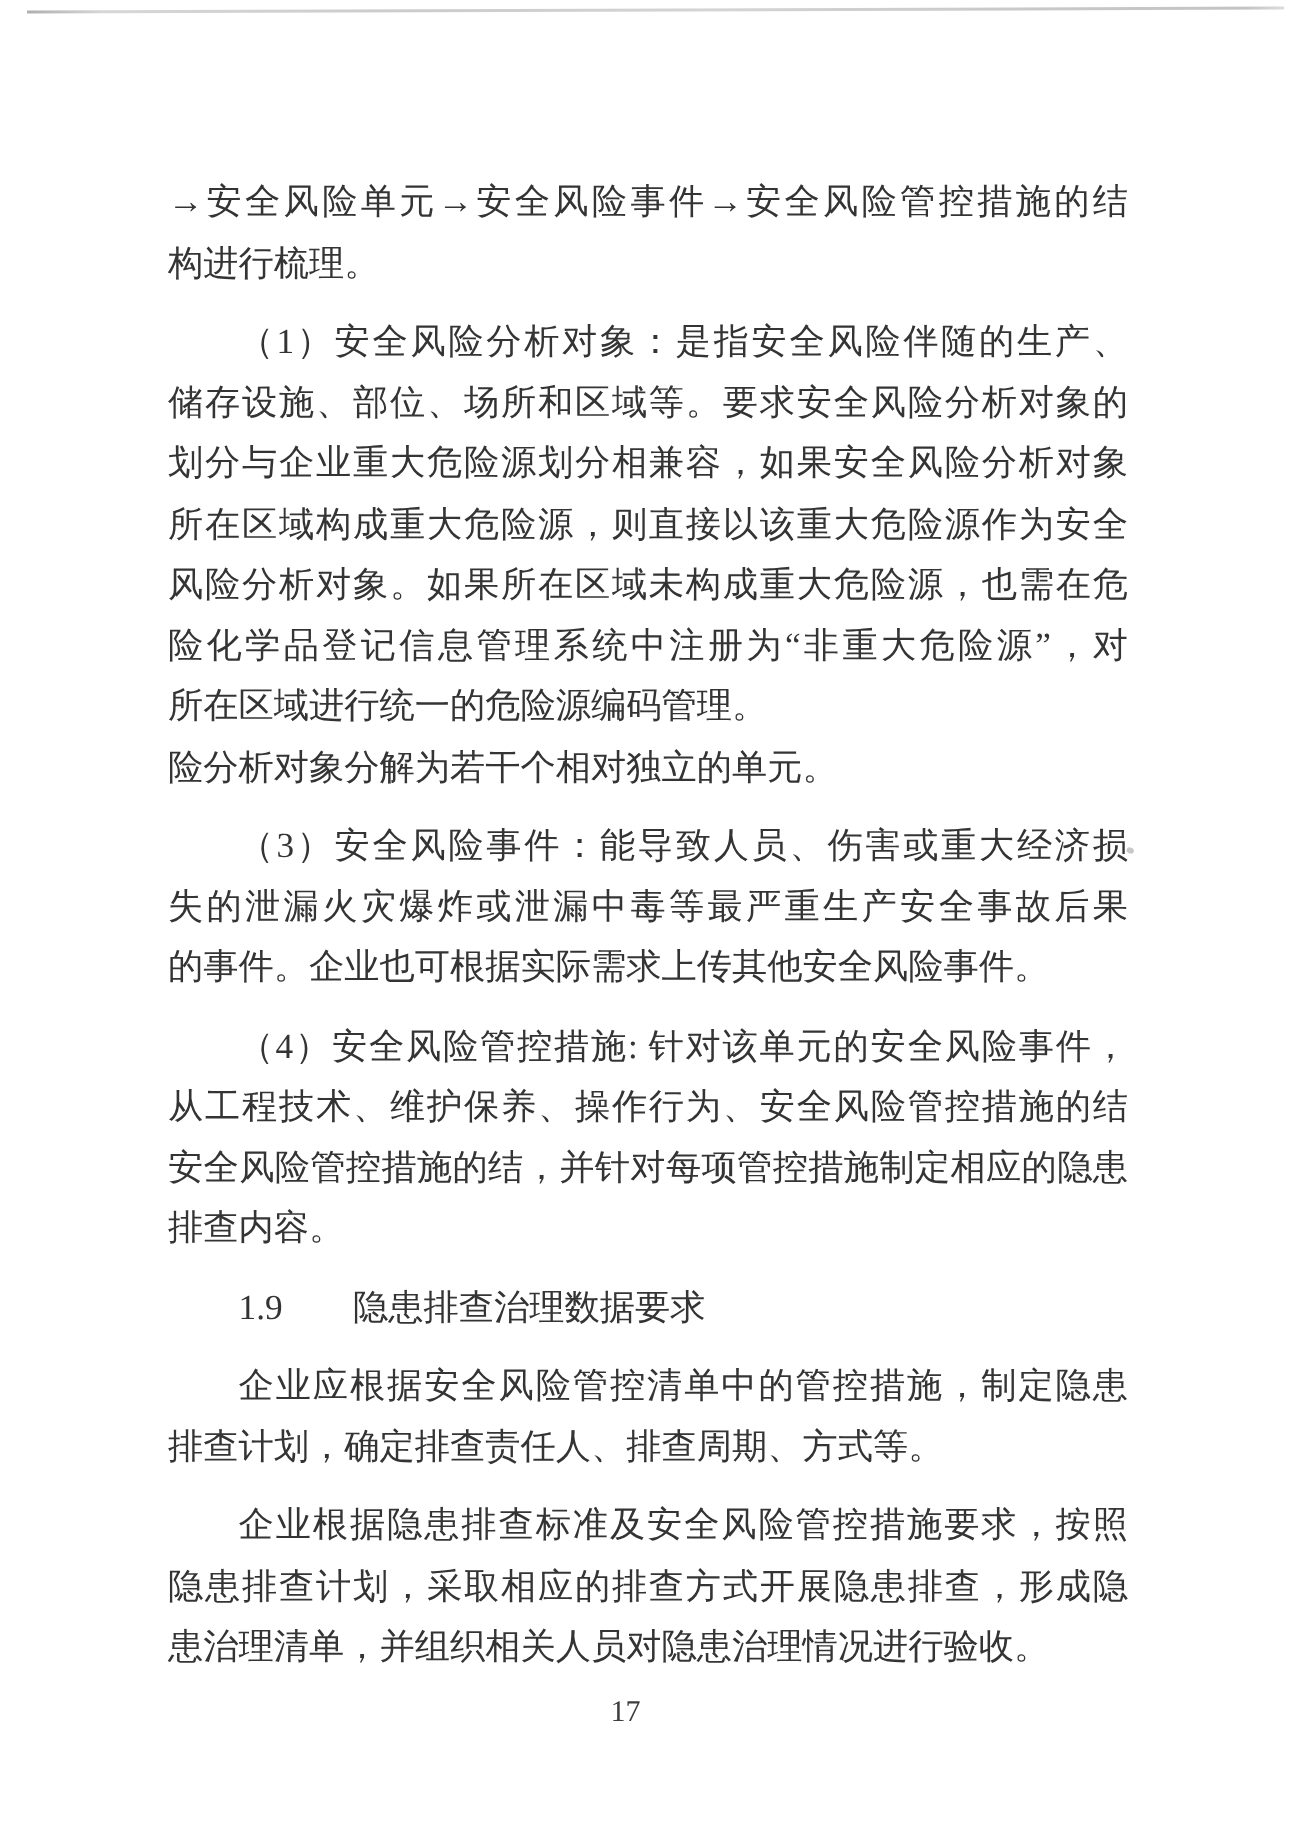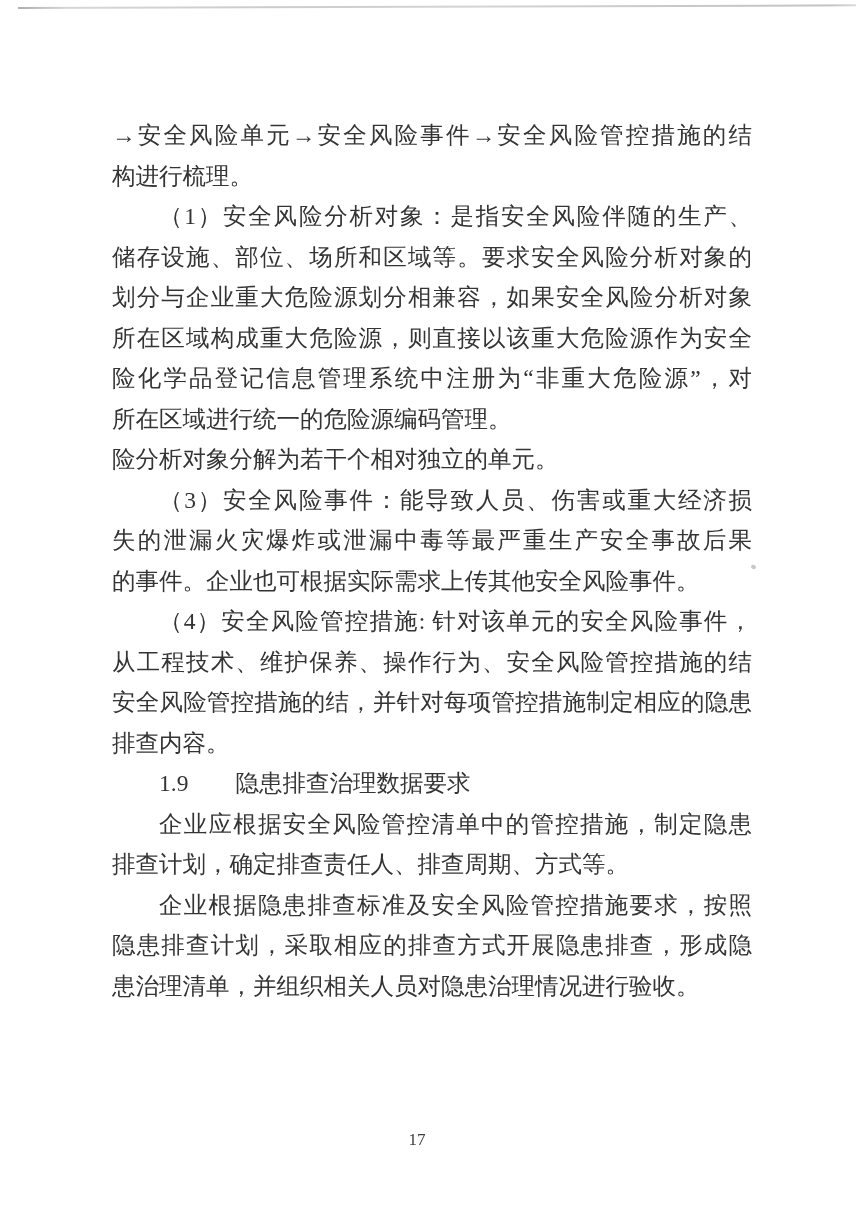--- a/index.html
+++ b/index.html
@@ -47,53 +47,55 @@
     color: #343434;
     white-space: pre-wrap;
     letter-spacing: 0;
   }
   .line.fill {
     text-align: justify;
     text-align-last: justify;
   }
   .line.indent {
     text-indent: 47px;
+    margin-top: 12px;
   }
   .speck {
     position: absolute;
     left: 751px;
     top: 565px;
     width: 5px;
     height: 4px;
     border-radius: 50%;
     background: #c8c8c8;
     transform: rotate(20deg);
   }
   .page-number {
     position: absolute;
     left: 417px;
     top: 1130px;
     transform: translateX(-50%);
-    font-size: 17px;
+    font-size: 20px;
     color: #3d3d3d;
     font-family: "Liberation Serif", "DejaVu Serif", serif;
   }
 </style>
 </head>
 <body>
 
 <div class="page">
   <div class="top-scan-line"></div>
   <div class="text-block" id="body-lines">
       <div class="line fill">→安全风险单元→安全风险事件→安全风险管控措施的结</div>
       <div class="line">构进行梳理。</div>
       <div class="line indent fill">（1）安全风险分析对象：是指安全风险伴随的生产、</div>
       <div class="line fill">储存设施、部位、场所和区域等。要求安全风险分析对象的</div>
       <div class="line fill">划分与企业重大危险源划分相兼容，如果安全风险分析对象</div>
       <div class="line fill">所在区域构成重大危险源，则直接以该重大危险源作为安全</div>
+      <div class="line fill">风险分析对象。如果所在区域未构成重大危险源，也需在危</div>
       <div class="line fill">险化学品登记信息管理系统中注册为“非重大危险源”，对</div>
       <div class="line">所在区域进行统一的危险源编码管理。</div>
       <div class="line">险分析对象分解为若干个相对独立的单元。</div>
       <div class="line indent fill">（3）安全风险事件：能导致人员、伤害或重大经济损</div>
       <div class="line fill">失的泄漏火灾爆炸或泄漏中毒等最严重生产安全事故后果</div>
       <div class="line">的事件。企业也可根据实际需求上传其他安全风险事件。</div>
       <div class="line indent fill">（4）安全风险管控措施: 针对该单元的安全风险事件，</div>
       <div class="line fill">从工程技术、维护保养、操作行为、安全风险管控措施的结</div>
       <div class="line fill">安全风险管控措施的结，并针对每项管控措施制定相应的隐患</div>
       <div class="line">排查内容。</div>

